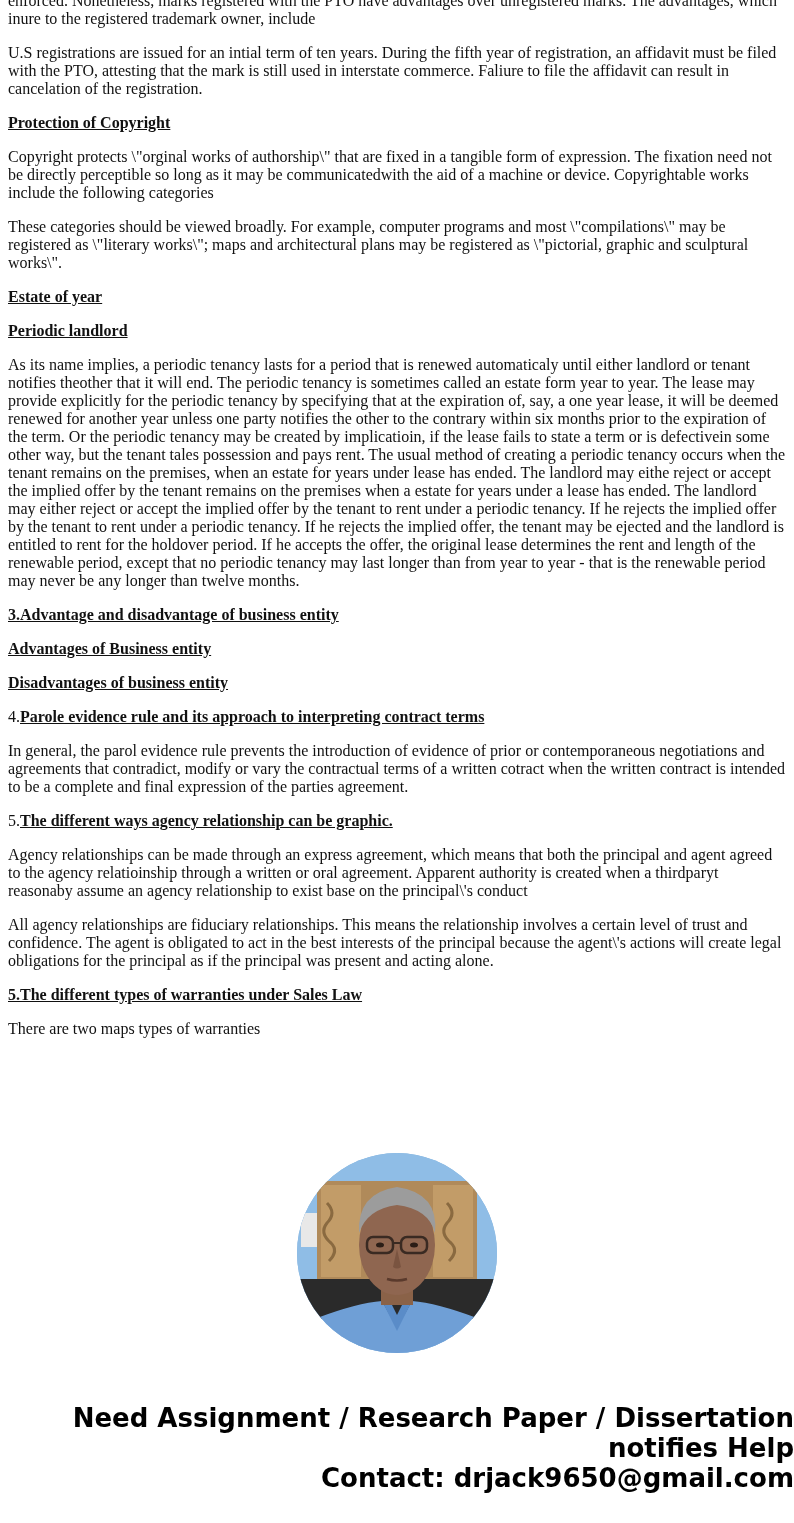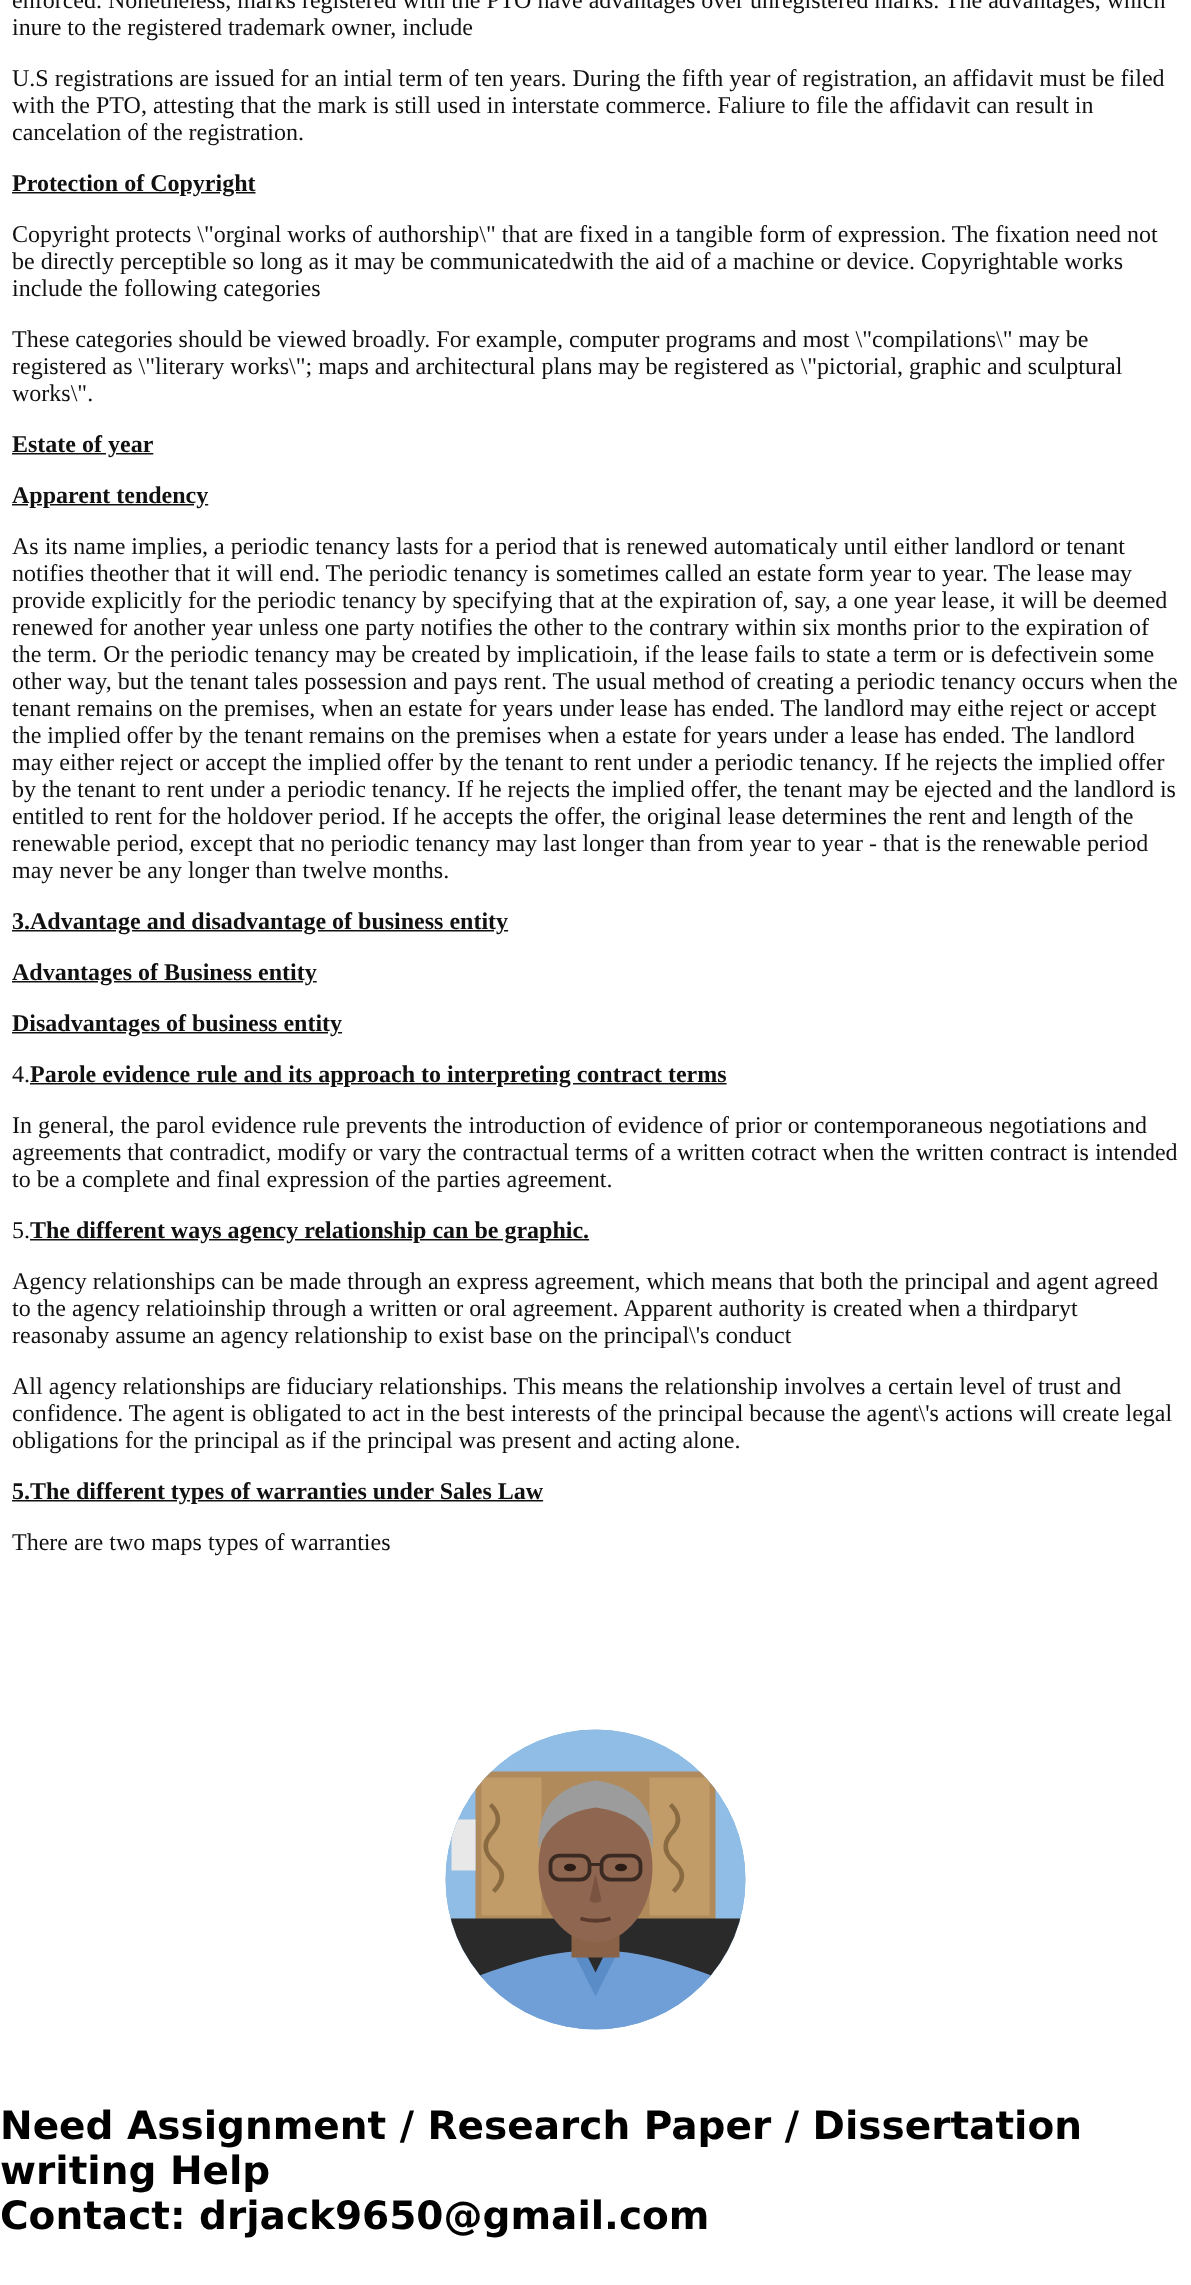--- a/index.html
+++ b/index.html
@@ -41,42 +41,42 @@
     background: #7fb0dc;
   }
   .profile svg {
     display: block;
   }
   .cta {
     position: absolute;
     left: 0;
     top: 1403px;
     width: 794px;
-    text-align: left;
+    text-align: right;
     font-family: "DejaVu Sans", sans-serif;
     font-weight: bold;
     font-size: 26px;
     line-height: 30px;
     color: #000000;
   }
   .cta div {
     margin: 0;
   }
 </style>
 </head>
 <body>
 
 <div class="doc">
   <p>enforced. Nonetheless, marks registered with the PTO have advantages over unregistered marks. The advantages, which inure to the registered trademark owner, include</p>
   <p>U.S registrations are issued for an intial term of ten years. During the fifth year of registration, an affidavit must be filed with the PTO, attesting that the mark is still used in interstate commerce. Faliure to file the affidavit can result in cancelation of the registration.</p>
   <p><b>Protection of Copyright</b></p>
   <p>Copyright protects \"orginal works of authorship\" that are fixed in a tangible form of expression. The fixation need not be directly perceptible so long as it may be communicatedwith the aid of a machine or device. Copyrightable works include the following categories</p>
   <p>These categories should be viewed broadly. For example, computer programs and most \"compilations\" may be registered as \"literary works\"; maps and architectural plans may be registered as \"pictorial, graphic and sculptural works\".</p>
   <p><b>Estate of year</b></p>
-  <p><b>Apparent tendency</b></p>
+  <p><b>Periodic landlord</b></p>
   <p>As its name implies, a periodic tenancy lasts for a period that is renewed automaticaly until either landlord or tenant notifies theother that it will end. The periodic tenancy is sometimes called an estate form year to year. The lease may provide explicitly for the periodic tenancy by specifying that at the expiration of, say, a one year lease, it will be deemed renewed for another year unless one party notifies the other to the contrary within six months prior to the expiration of the term. Or the periodic tenancy may be created by implicatioin, if the lease fails to state a term or is defectivein some other way, but the tenant tales possession and pays rent. The usual method of creating a periodic tenancy occurs when the tenant remains on the premises, when an estate for years under lease has ended. The landlord may eithe reject or accept the implied offer by the tenant remains on the premises when a estate for years under a lease has ended. The landlord may either reject or accept the implied offer by the tenant to rent under a periodic tenancy. If he rejects the implied offer by the tenant to rent under a periodic tenancy. If he rejects the implied offer, the tenant may be ejected and the landlord is entitled to rent for the holdover period. If he accepts the offer, the original lease determines the rent and length of the renewable period, except that no periodic tenancy may last longer than from year to year - that is the renewable period may never be any longer than twelve months.</p>
   <p><b>3.Advantage and disadvantage of business entity</b></p>
   <p><b>Advantages of Business entity</b></p>
   <p><b>Disadvantages of business entity</b></p>
   <p><span>4.</span><b>Parole evidence rule and its approach to interpreting contract terms</b></p>
   <p>In general, the parol evidence rule prevents the introduction of evidence of prior or contemporaneous negotiations and agreements that contradict, modify or vary the contractual terms of a written cotract when the written contract is intended to be a complete and final expression of the parties agreement.</p>
   <p><span>5.</span><b>The different ways agency relationship can be graphic.</b></p>
   <p>Agency relationships can be made through an express agreement, which means that both the principal and agent agreed to the agency relatioinship through a written or oral agreement. Apparent authority is created when a thirdparyt reasonaby assume an agency relationship to exist base on the principal\'s conduct</p>
   <p>All agency relationships are fiduciary relationships. This means the relationship involves a certain level of trust and confidence. The agent is obligated to act in the best interests of the principal because the agent\'s actions will create legal obligations for the principal as if the principal was present and acting alone.</p>
   <p><b>5.The different types of warranties under Sales Law</b></p>
@@ -115,15 +115,15 @@
     <ellipse cx="117" cy="92" rx="4" ry="2.5" fill="#2b1d16"></ellipse>
 
     <path d="M100 96 L96 114 Q100 117 104 114 Z" fill="#7a5440"></path>
 
     <path d="M90 126 Q100 129 110 126" stroke="#5a3a2c" stroke-width="2.5" fill="none"></path>
   </svg>
 </div>
 
 <div class="cta">
   <div>Need Assignment / Research Paper / Dissertation</div>
-  <div>writing Help</div>
+  <div>notifies Help</div>
   <div>Contact: drjack9650@gmail.com</div>
 </div>
 
 </body></html>

